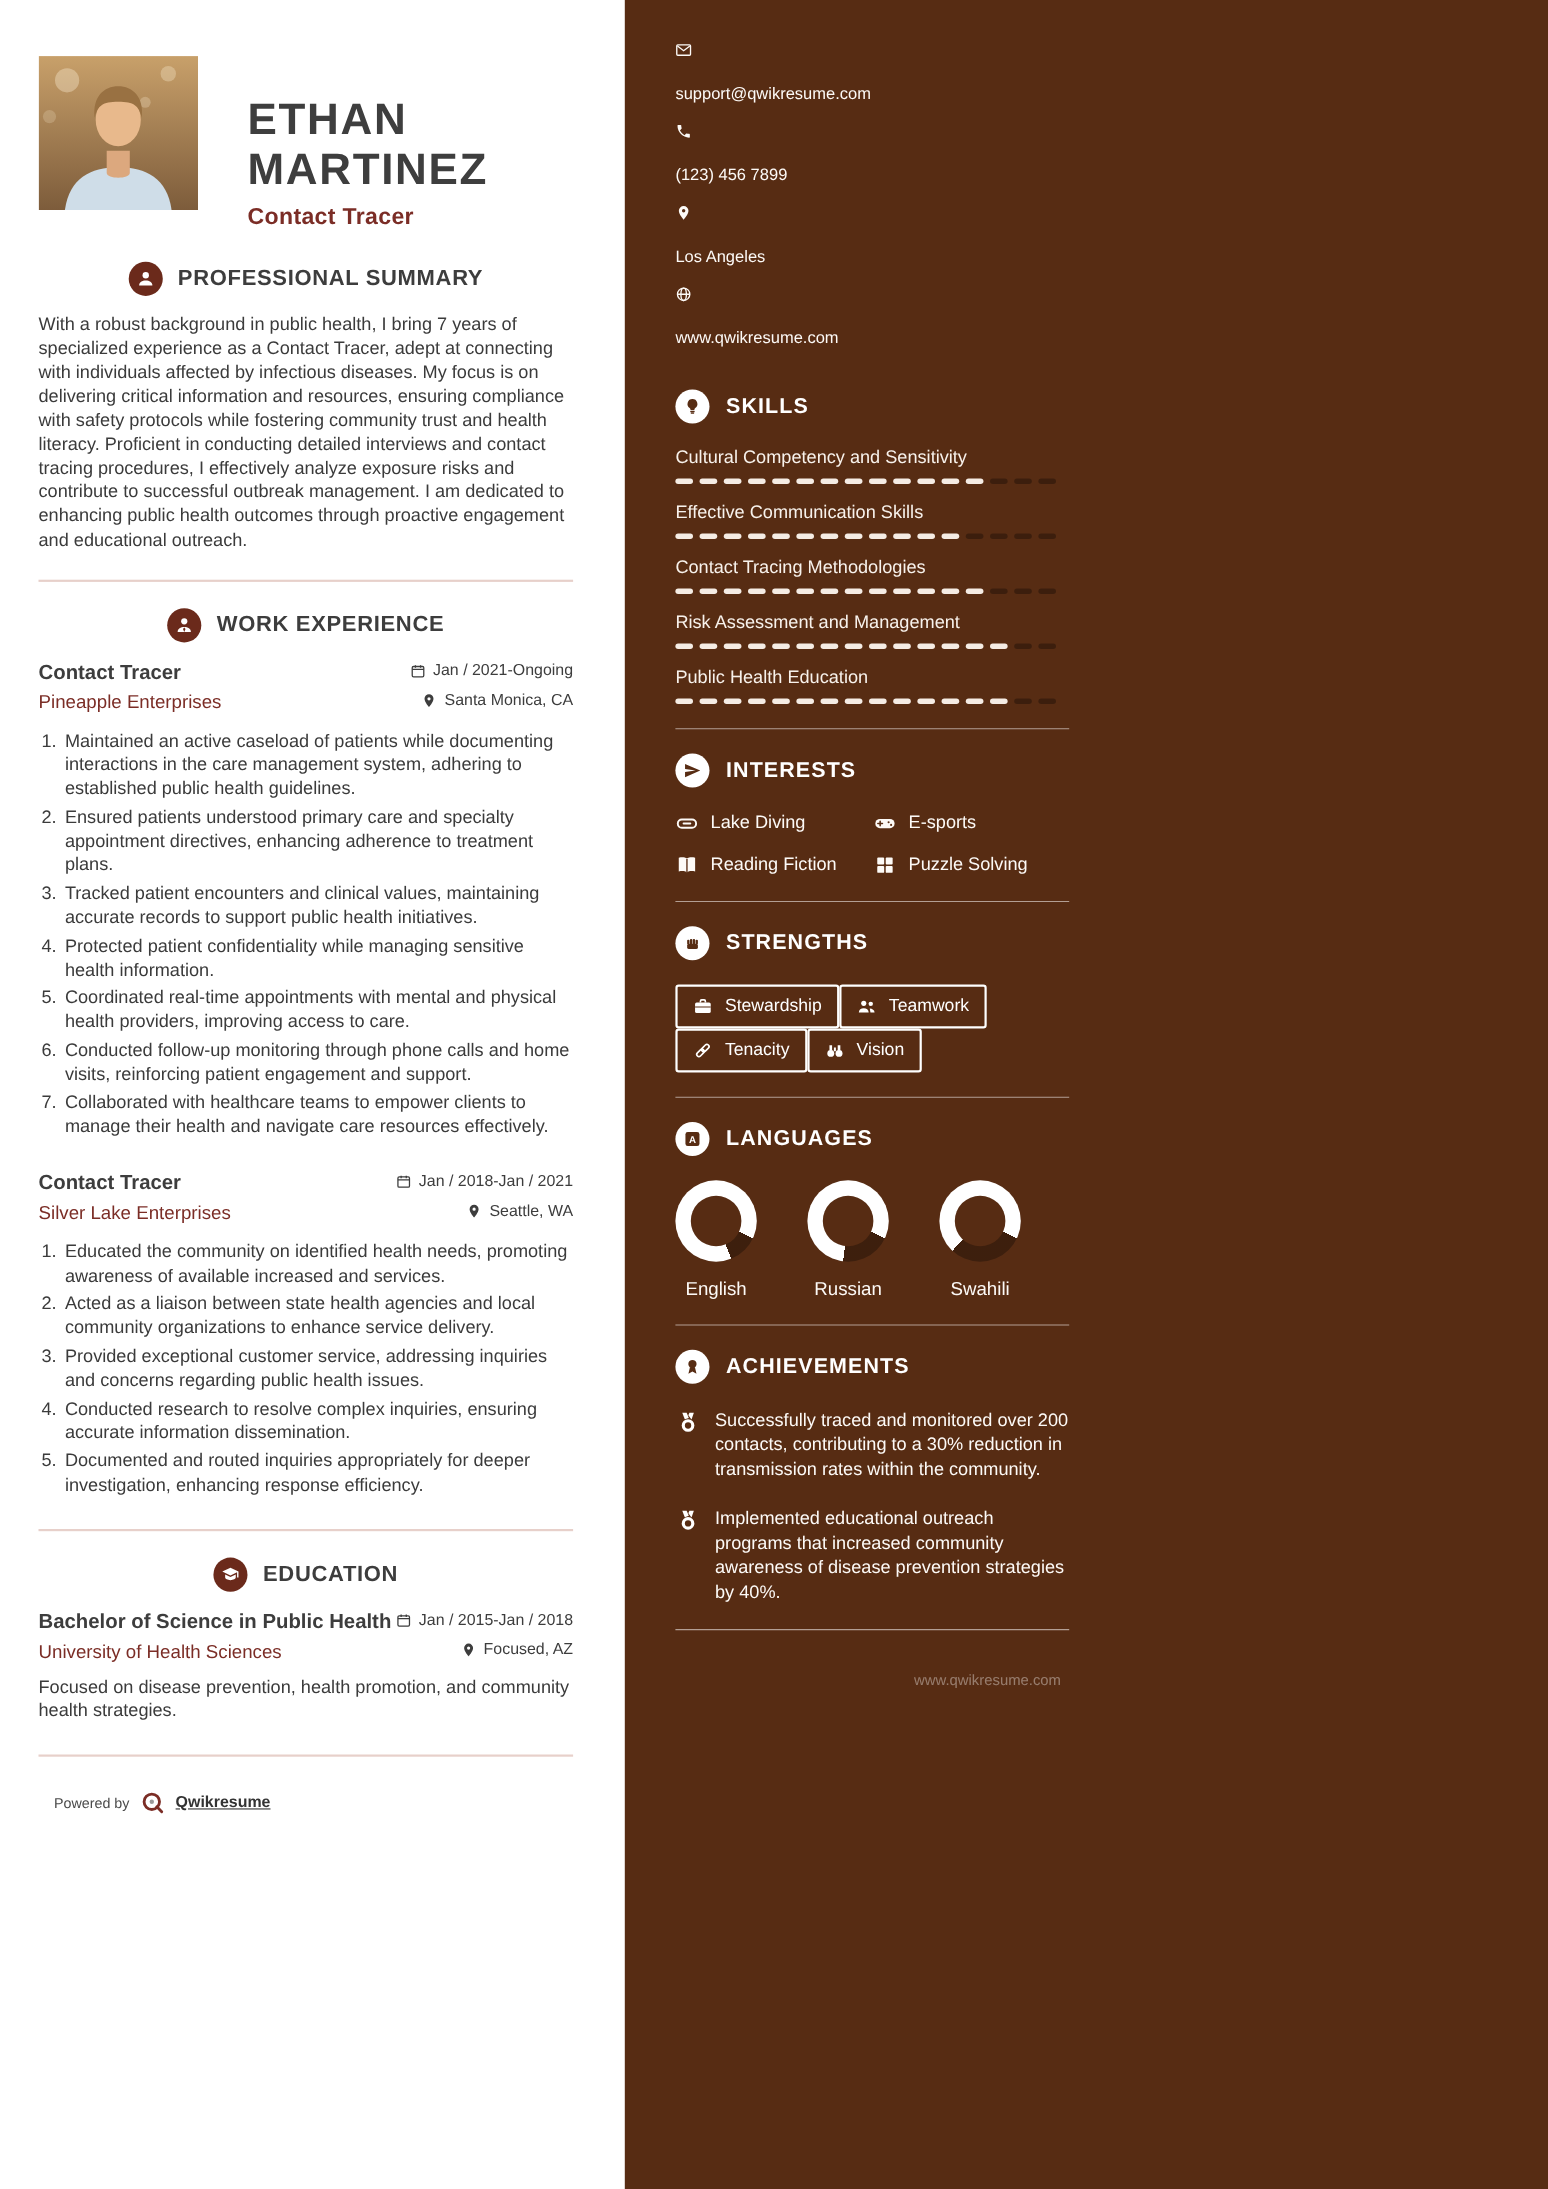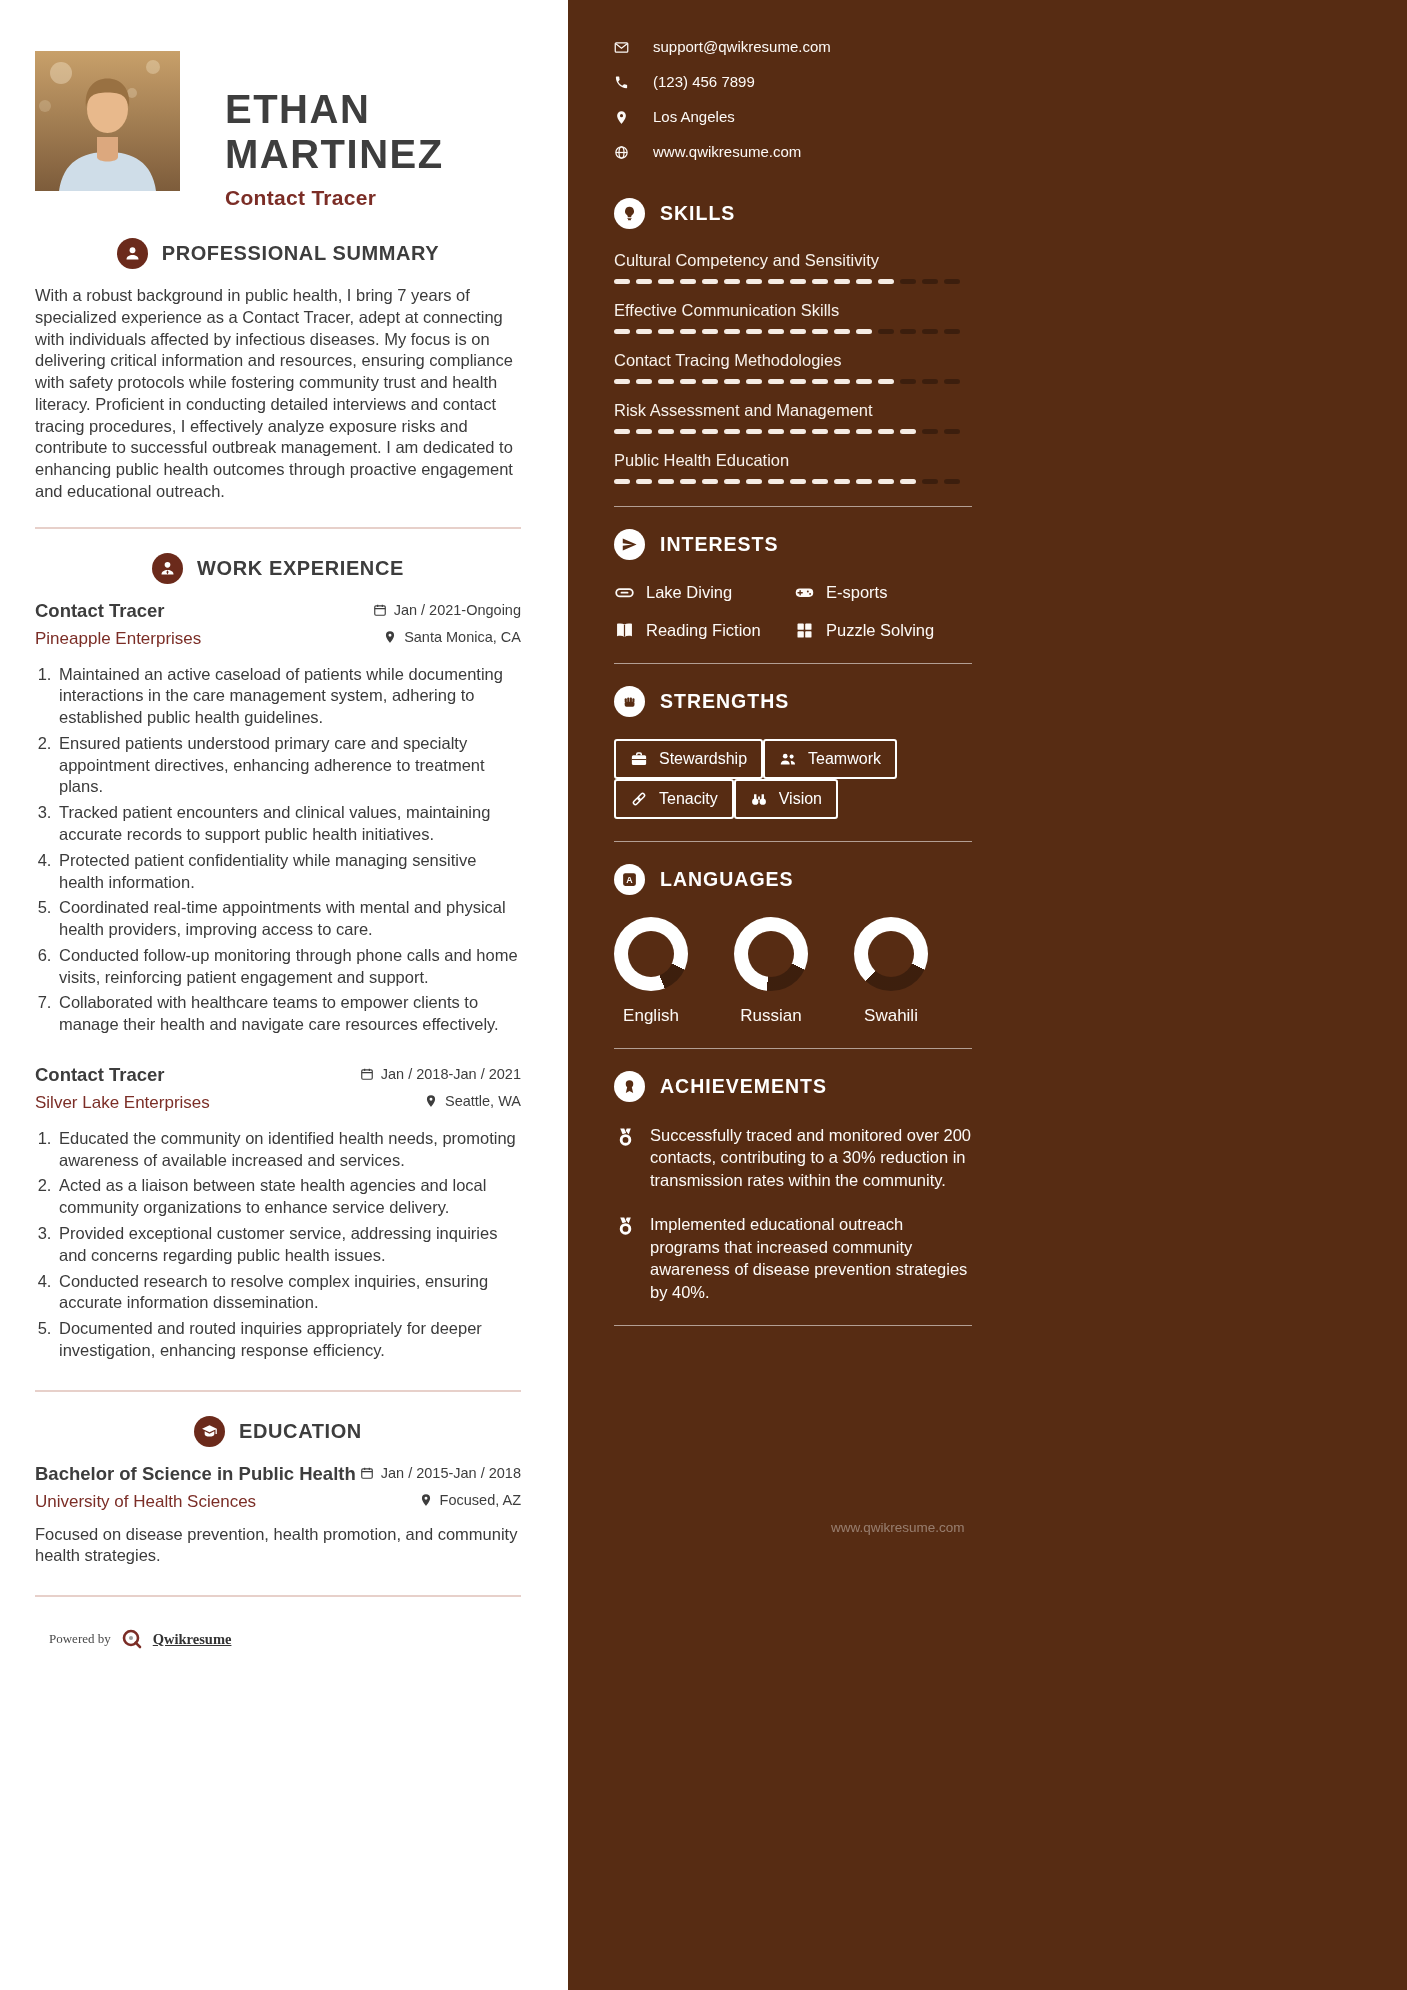--- a/index.html
+++ b/index.html
@@ -30,31 +30,31 @@
   .job-row { display:flex; justify-content:space-between; align-items:baseline; }
   .job-title { font-size:18.5px; font-weight:bold; color:#3d3d3d; }
   .company { font-size:17px; color:var(--accent); margin-top:7px; }
   .meta { display:flex; align-items:center; gap:7px; font-size:14.5px; color:#3d3d3d; white-space:nowrap; }
   .meta svg { width:14px; height:14px; fill:currentColor; display:block; }
   ol.bullets { margin:15px 0 0 21px; font-size:16.5px; line-height:1.32; color:#3b3b3b; }
   ol.bullets li { margin-bottom:4px; padding-left:3px; }
 
   .edu-desc { margin-top:12px; }
 
-  .powered { display:flex; align-items:center; gap:9px; margin-top:30px; padding-left:14px;font-family:Liberation Serif, serif; }
+  .powered { display:flex; align-items:center; gap:9px; margin-top:30px; padding-left:14px; }
   .powered-label { font-size:13px; color:#4a4a4a; }
   .logo-ic svg { width:24px; height:24px; display:block; }
   .brand-link { font-size:14.5px; font-weight:bold; color:#333; text-decoration:underline; cursor:pointer; }
 
   
   .right { flex:1; background:var(--sidebar); color:#fff; padding:38px 0 0 46px; position:relative; }
   .right .blk { width:358px; }
 
   ul.contact { list-style:none; margin-bottom:38px; width:358px; }
-  ul.contact li { display:flex; align-items:flex-end; gap:24px; margin-bottom:18px; font-size:15px; color:#fdfaf7; }
+  ul.contact li { display:flex; align-items:flex-start; gap:24px; margin-bottom:18px; font-size:15px; color:#fdfaf7;flex-direction:column; }
   ul.contact svg { width:15px; height:15px; flex:none; fill:currentColor; display:block; }
 
   .sb-head { display:flex; align-items:center; gap:15px; margin-bottom:22px; }
   .sb-head h2 { font-size:19.5px; letter-spacing:1px; color:#fff; }
   .sb-ic { width:31px; height:31px; border-radius:50%; background:#fff; color:var(--sidebar);
            display:flex; align-items:center; justify-content:center; flex:none; }
   .sb-ic svg { width:17px; height:17px; fill:currentColor; display:block; }
 
   .skill { margin-bottom:17px; }
   .skill-label { font-size:16.5px; color:#f8f2ec; margin-bottom:9px; }

